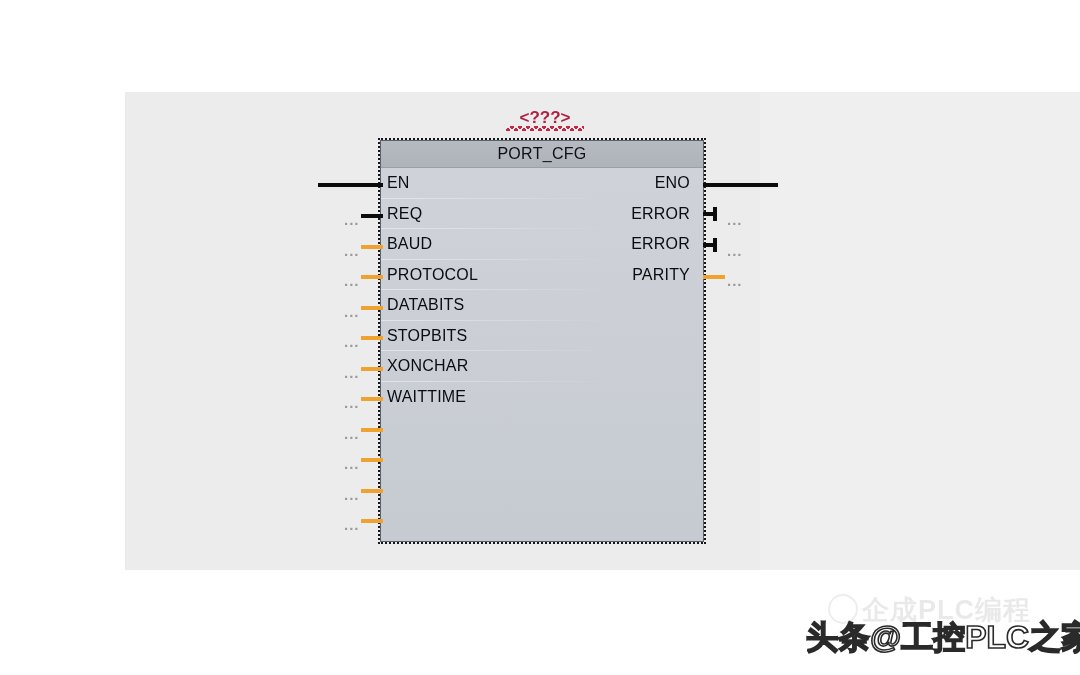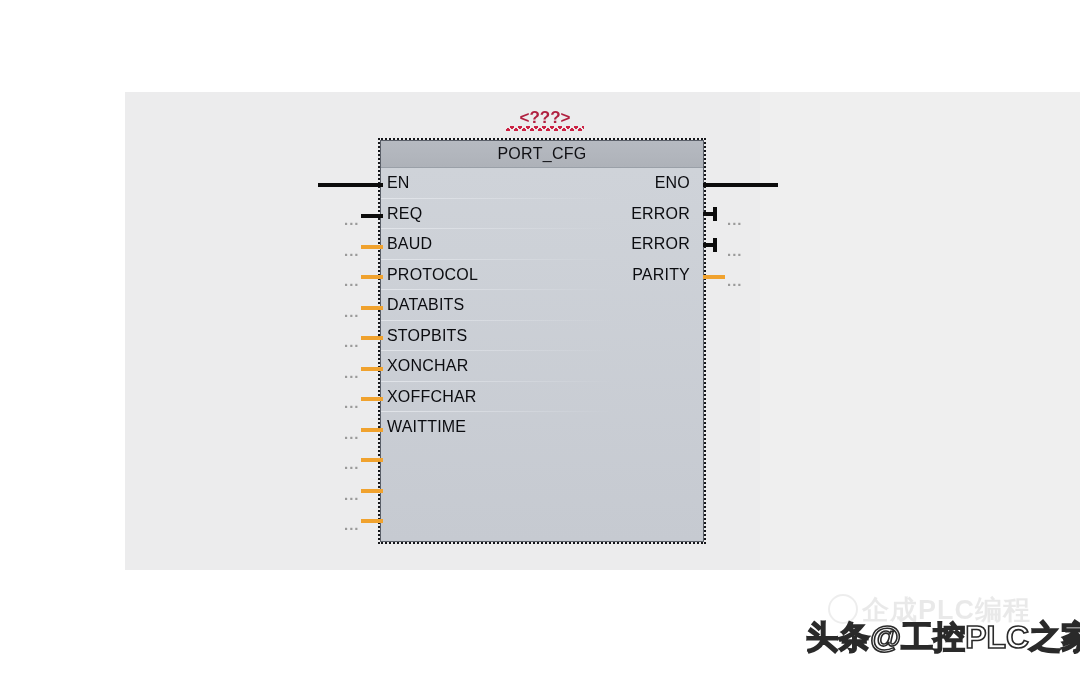--- a/index.html
+++ b/index.html
@@ -311,24 +311,20 @@
       <span class="pin-name in">STOPBITS</span>
       <span class="sep"></span>
     </div>
 
 
     <div class="fb-row">
       <span class="pin-name in">XONCHAR</span>
       <span class="sep"></span>
     </div>
 
-    <div class="fb-row">
-      <span class="pin-name in">XOFFCHAR</span>
-      <span class="sep"></span>
-    </div>
 
     <div class="fb-row">
       <span class="pin-name in">WAITTIME</span>
     </div>
 
   </div>
 </div>
 <div id="fb-block-inner-line"></div>
 <div id="fb-selection"></div>
 

